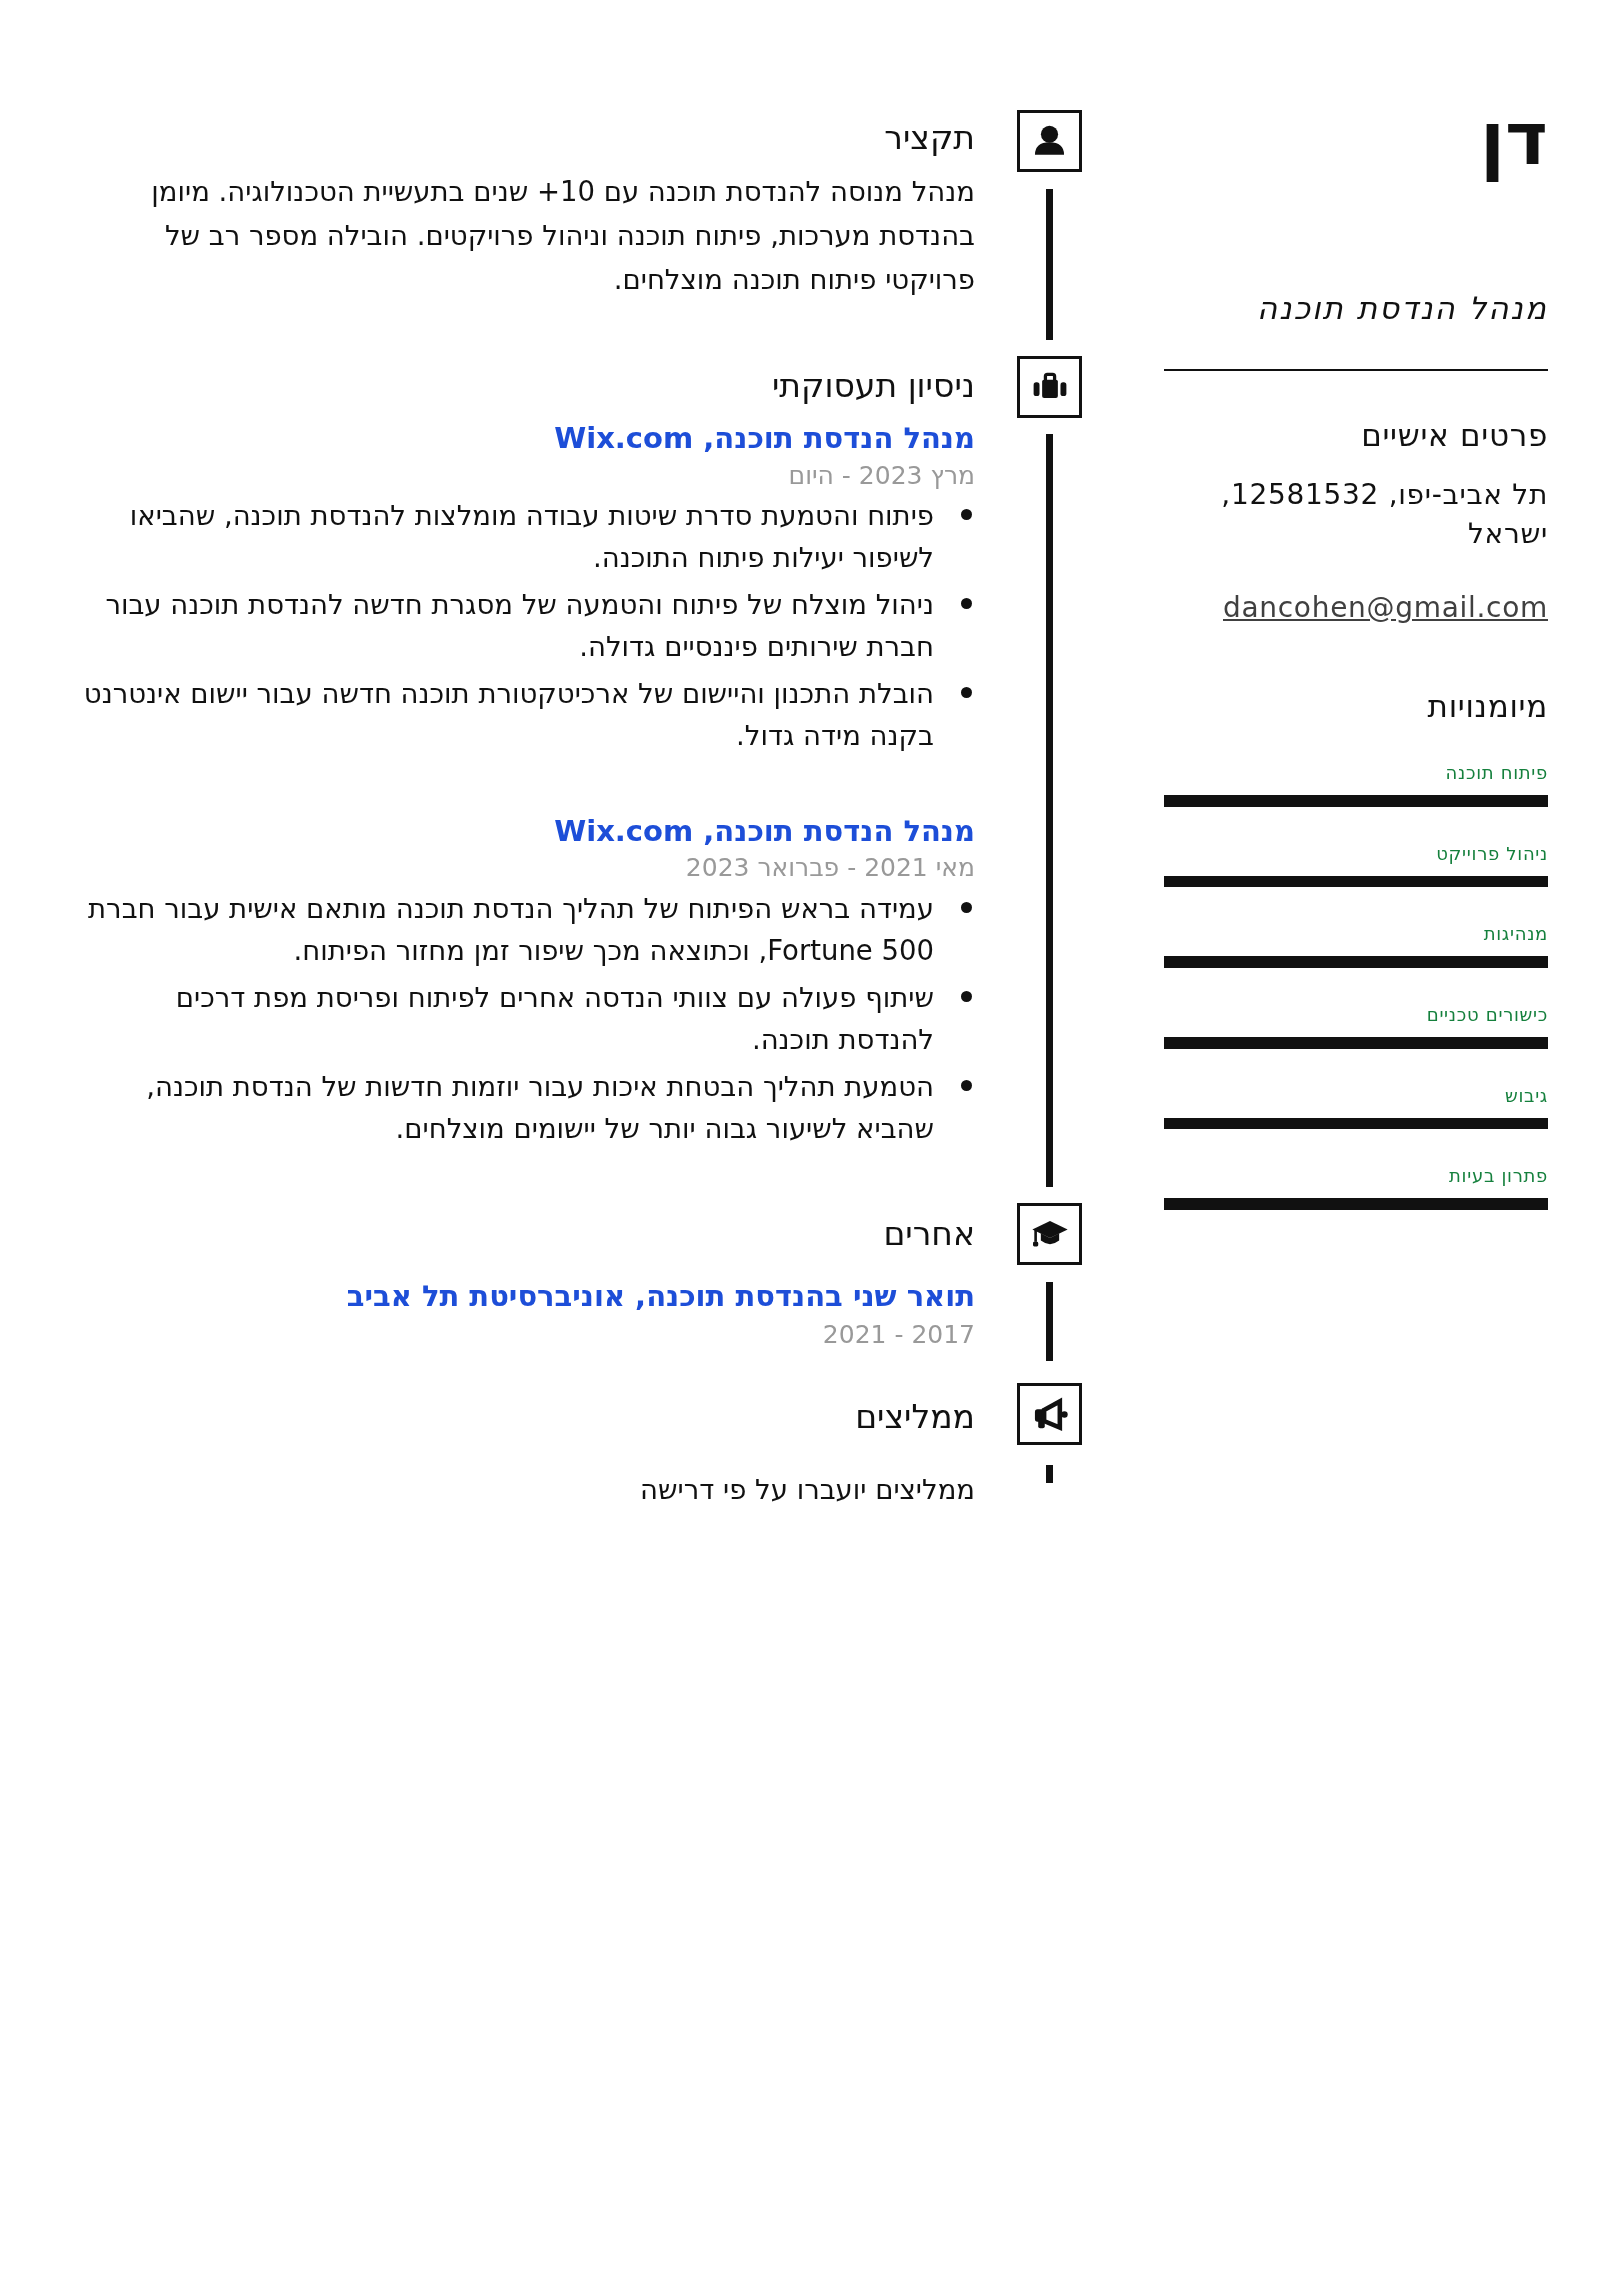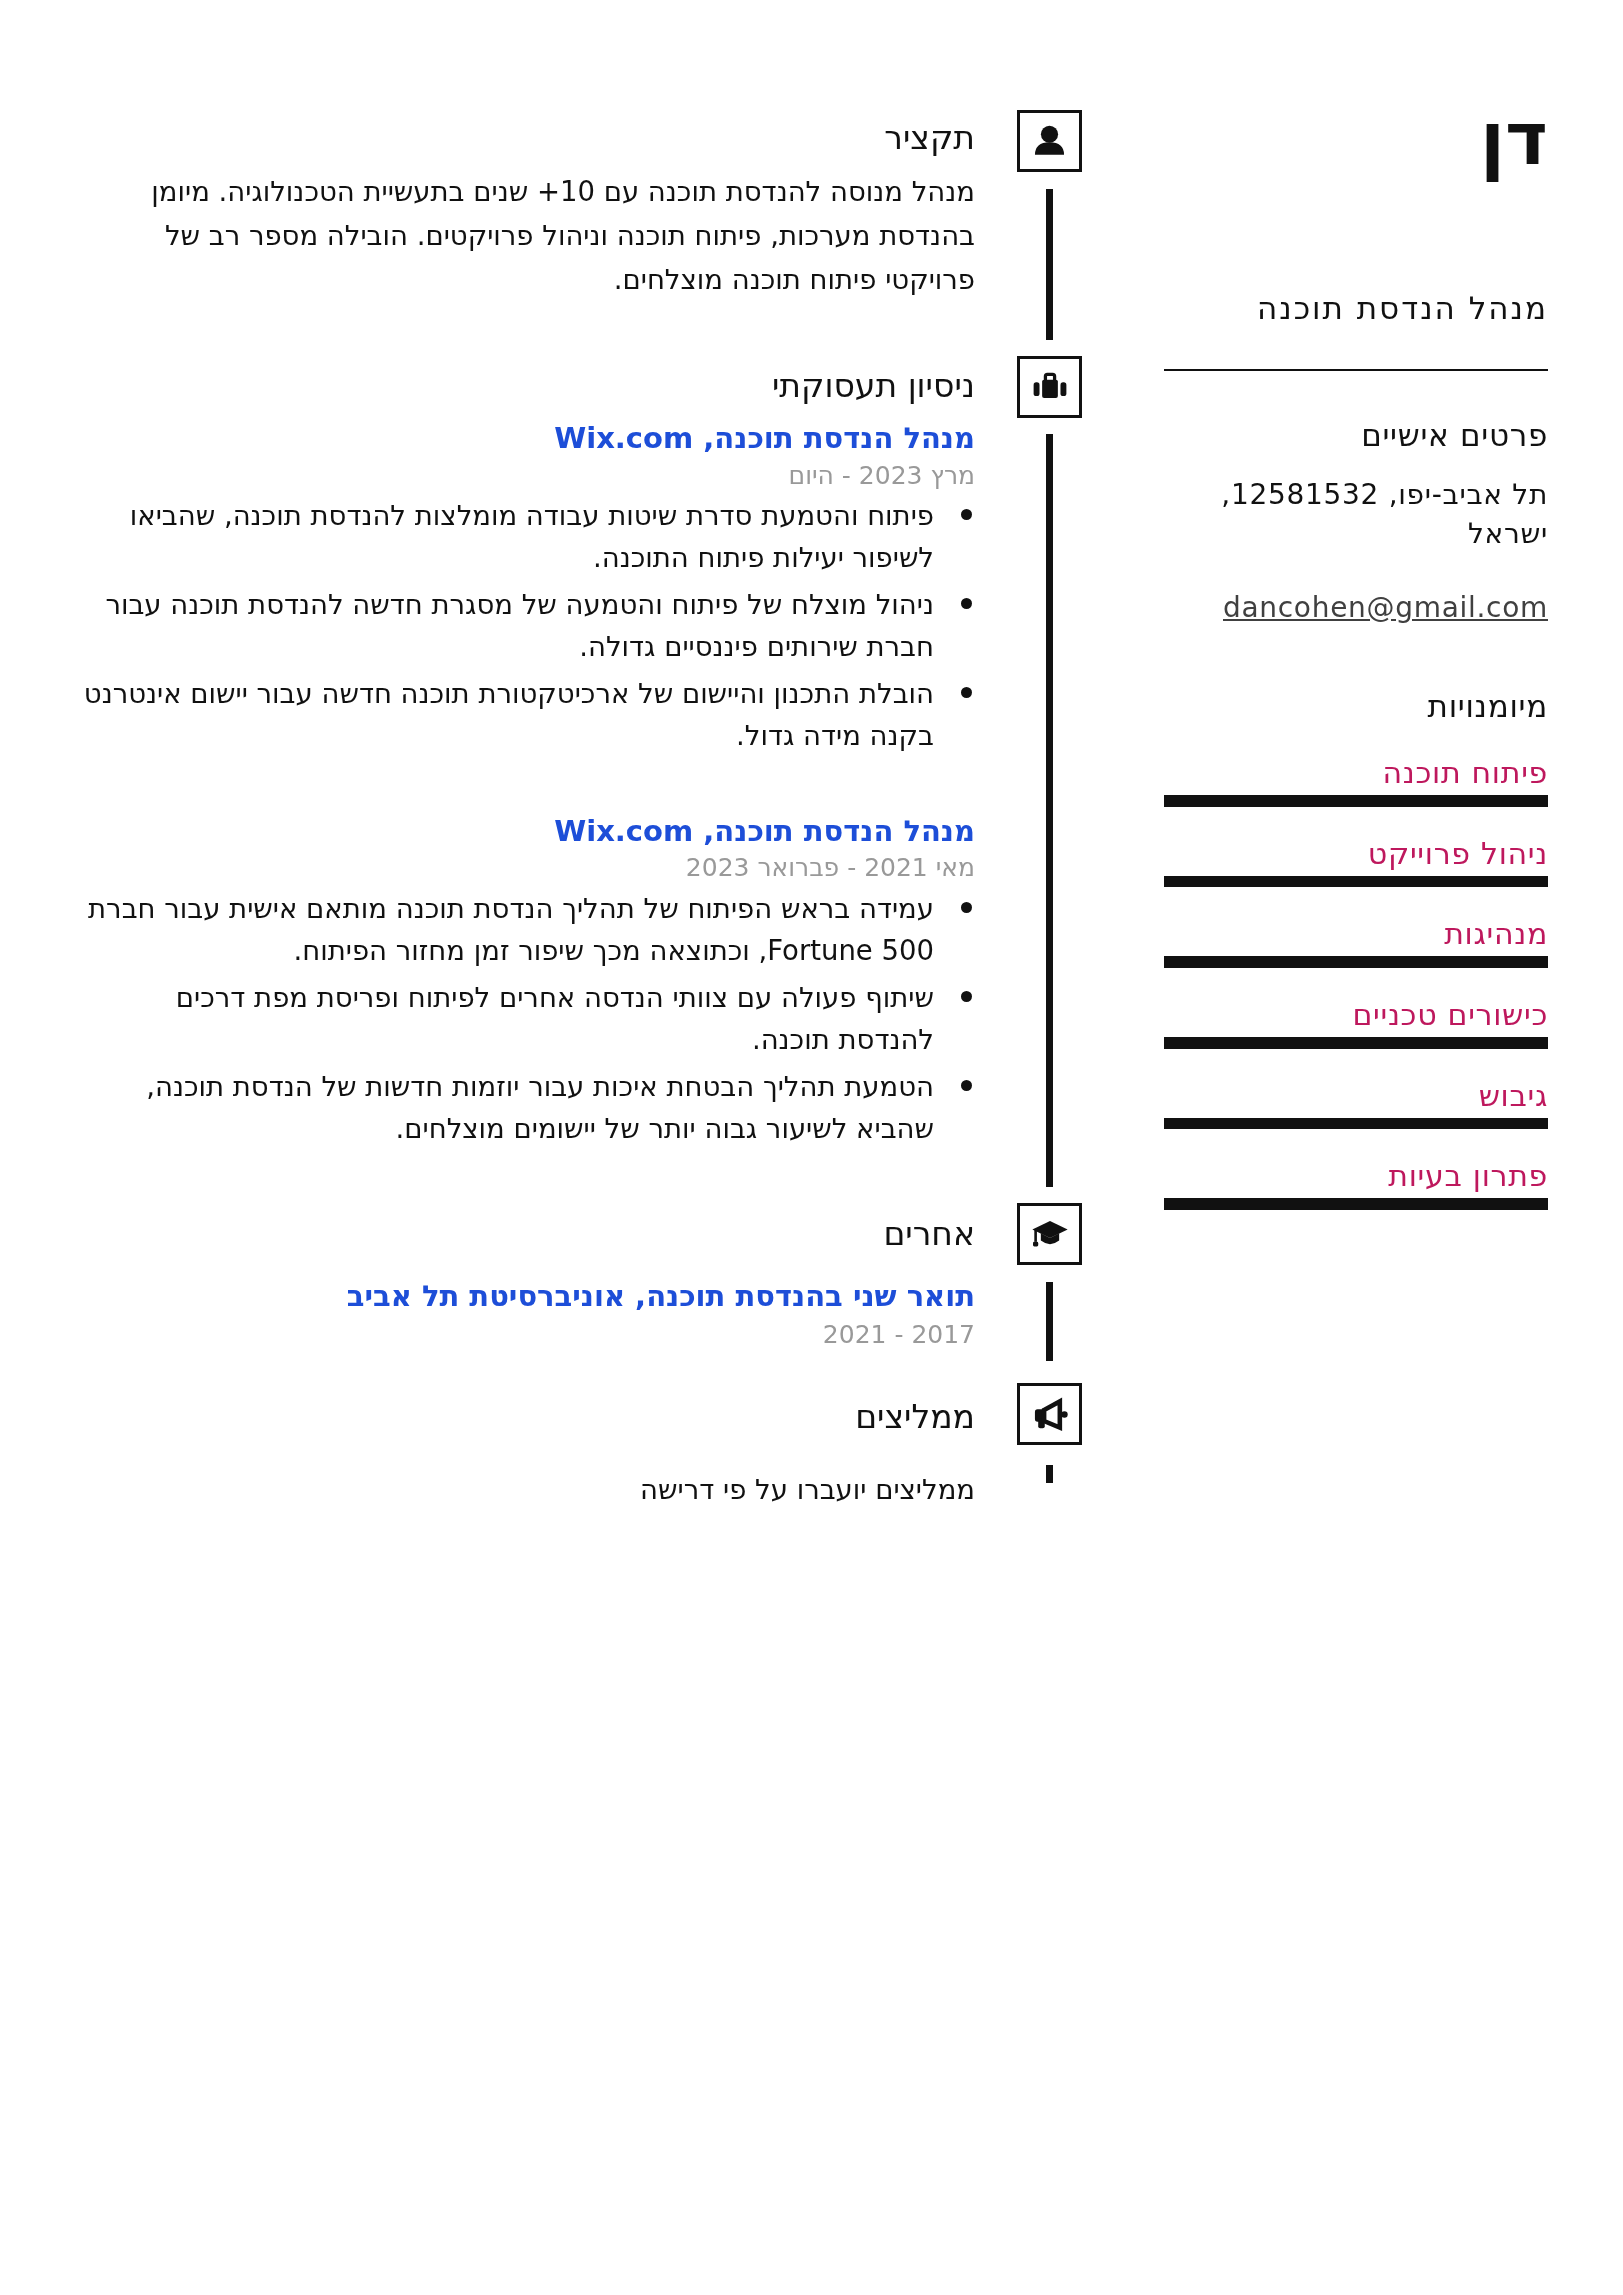--- a/index.html
+++ b/index.html
@@ -50,21 +50,21 @@
 
   
   .sb-block { right:75px; width:384px; text-align:right; }
   .sb-name { font-size:73px; line-height:93px; font-weight:bold; color:#111; }
   .sb-title { font-size:31px; line-height:39px; letter-spacing:2px; color:#111; }
   .sb-rule { border-top:2.6px solid #111; height:0; }
   .sb-heading { font-size:31px; line-height:42px; font-weight:normal; letter-spacing:0.7px; color:#111; }
   .sb-contact { font-size:28px; line-height:39px; letter-spacing:0.7px; color:#111; }
   .sb-contact a { color:#404040; text-decoration:underline; }
   .skill { margin-bottom:28px; }
-  .skill-name { font-size:30px; line-height:37px; letter-spacing:0.7px; color:#be185d; }
+  .skill-name { font-size:18px; line-height:37px; letter-spacing:0.7px; color:#15803d; }
   .skill-bar-track { margin-top:3.9px; width:100%; height:11.8px; background:#ffffff; }
   .skill-bar-fill { height:11.8px; background:#111111; }
 </style>
 </head>
 <body>
 
 <div class="page">
 
   <div class="abs main-block h-section" style="top:117px;">תקציר</div>
 
@@ -147,21 +147,21 @@
       </span>
     </div>
 
     <div class="tl-line" style="top:1465px; height:18.3px;"></div>
   </div>
 
   <div class="abs sb-block" style="top:92px;">
     <div class="sb-name">דן</div>
   </div>
 
-  <div class="abs sb-block sb-title" style="top:289px;">מנהל הנדסת תוכנה</div>
+  <div class="abs sb-block sb-title" style="top:289px;font-style:italic;">מנהל הנדסת תוכנה</div>
 
   <div class="abs sb-block sb-rule" style="top:369px;"></div>
 
   <div class="abs sb-block sb-heading" style="top:414px;">פרטים אישיים</div>
 
   <div class="abs sb-block sb-contact" style="top:475px;">תל אביב-יפו, 12581532, ישראל</div>
   <div class="abs sb-block sb-contact" style="top:588px;">
     <a>dancohen@gmail.com</a>
   </div>
 

